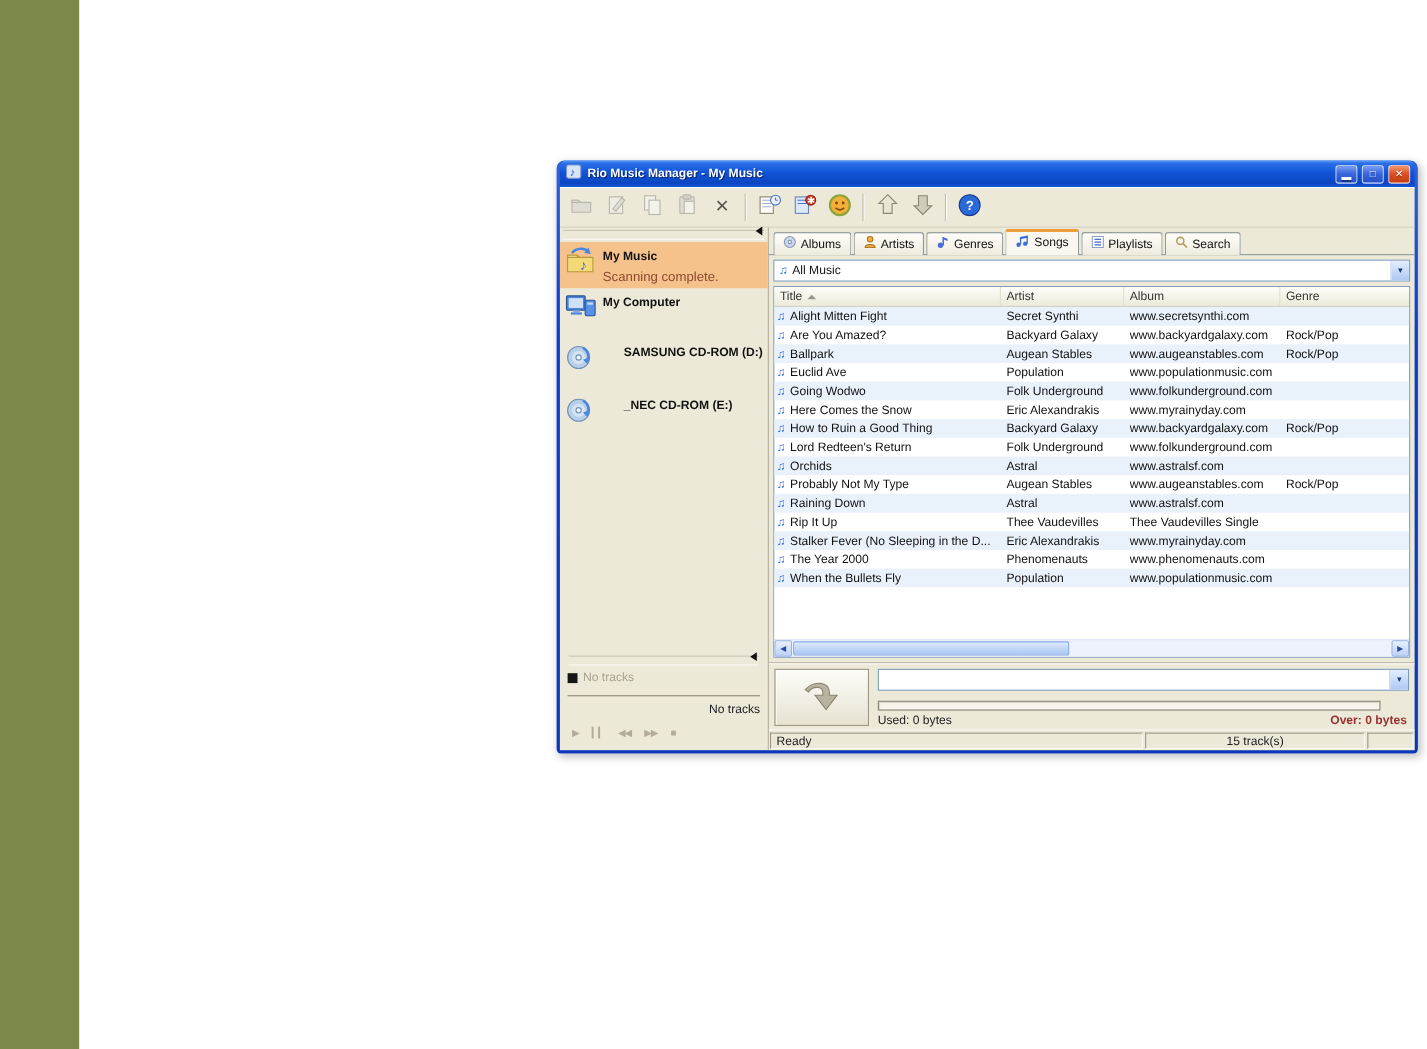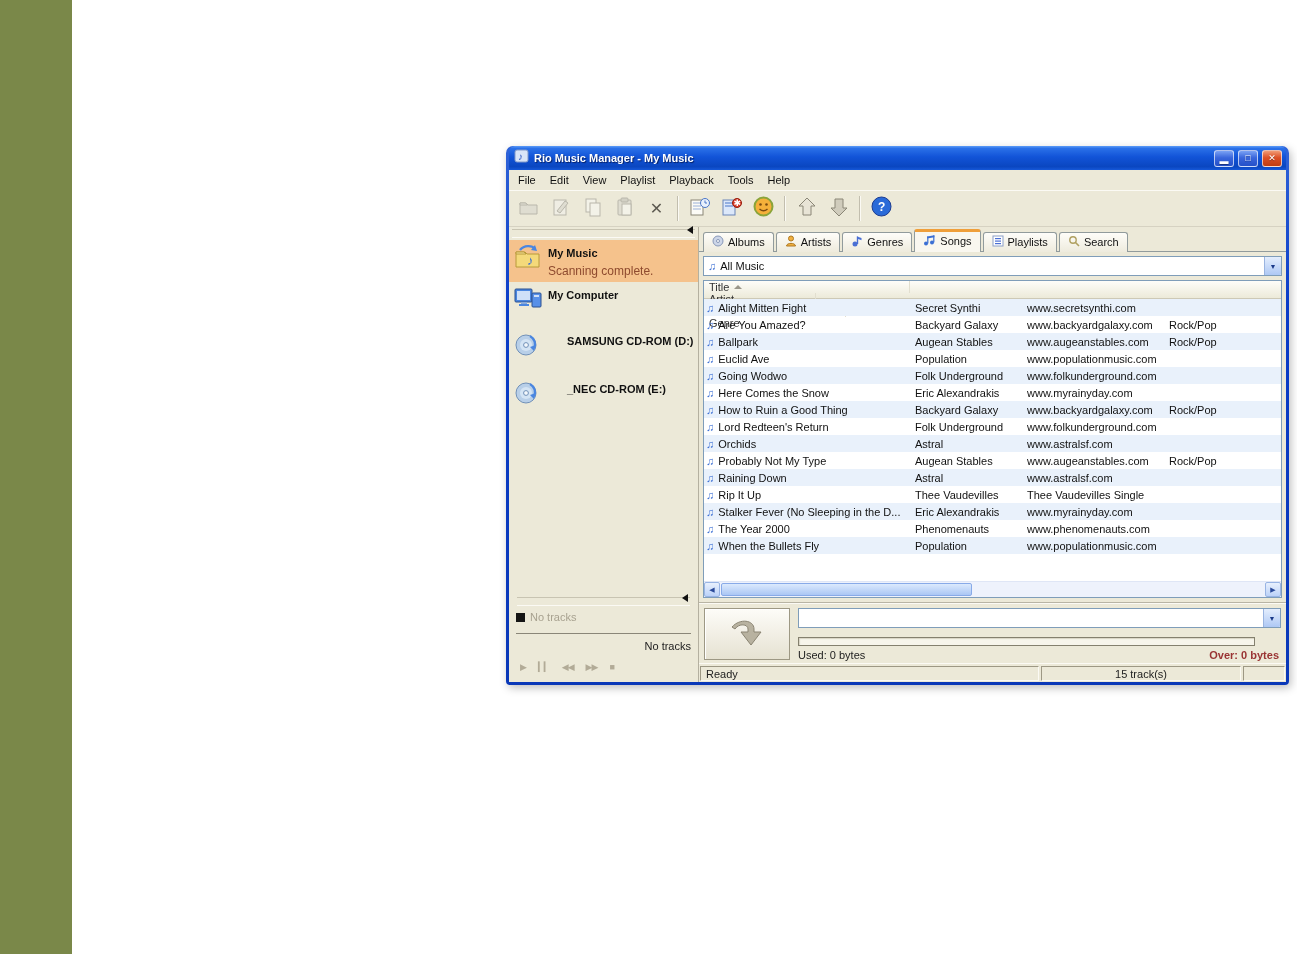--- a/index.html
+++ b/index.html
@@ -79,21 +79,21 @@
                 display:flex; align-items:center; font-size:11px; color:#111; }
   .note-glyph { color:#3b6fd4; font-size:11px; }
   .filter-row .note-glyph { margin:0 4px; }
   .combo-btn { margin-left:auto; width:17px; height:100%; display:flex; align-items:center; justify-content:center;
                background:linear-gradient(180deg,#e4eefd,#aec8f4); border-left:1px solid #9ab4e0;
                color:#1a3a8a; font-size:7px; border-radius:0 1px 1px 0; }
 
   .table-frame { margin:2px 4px 0; flex:1; min-height:0; border:1px solid #7f9db9; background:#fff;
                  display:flex; flex-direction:column; }
   .thead { height:18px; display:flex; align-items:stretch; background:linear-gradient(180deg,#fefdf9,#ecead9);
-           border-bottom:1px solid #cdc9b6; font-size:11px; color:#333;flex-direction:column; }
+           border-bottom:1px solid #cdc9b6; font-size:11px; color:#333; }
   .th { display:flex; align-items:center; gap:5px; padding-left:5px; border-right:1px solid #e2dfcf; }
   .c1 { width:206px; } .c2 { width:112px; } .c3 { width:142px; } .c4 { flex:1; border-right:none; }
   .sort-asc { width:0; height:0; border-left:4px solid transparent; border-right:4px solid transparent; border-bottom:4px solid #9a968a; }
   .tbody { }
   .trow { height:17px; display:flex; align-items:center; font-size:11px; color:#111; }
   .trow:nth-child(odd) { background:#e9f1fb; }
   .td { white-space:nowrap; overflow:hidden; padding-left:5px; }
   .td.c1 { display:flex; align-items:center; gap:4px; padding-left:2px; }
   .tfill { flex:1; background:#fff; }
   .hscroll { height:16px; display:flex; background:#eef2fc; border-top:1px solid #dfe6f6; }
@@ -142,29 +142,20 @@
     <span class="winbtn">
         <span>□</span>
       </span>
     <span class="winbtn close">
         <span>✕</span>
       </span>
   </div>
 
   <div class="wbody">
 
-    <div class="menubar">
-      <span>File</span>
-      <span>Edit</span>
-      <span>View</span>
-      <span>Playlist</span>
-      <span>Playback</span>
-      <span>Tools</span>
-      <span>Help</span>
-    </div>
 
     <div class="toolbar">
       <span class="tbtn disabled">
         <span><svg width="22" height="18">
               <path d="M2 5 L2 16 L19 16 L19 7 L10 7 L8 5 Z" fill="#d6d2c2" stroke="#8a8676"></path>
               <path d="M2 5 L7.5 5 L9.5 7 L2 7 Z" fill="#e4e0d0" stroke="#8a8676"></path>
             </svg></span>
       </span>
       <span class="tbtn disabled">
         <span><svg width="20" height="20">

